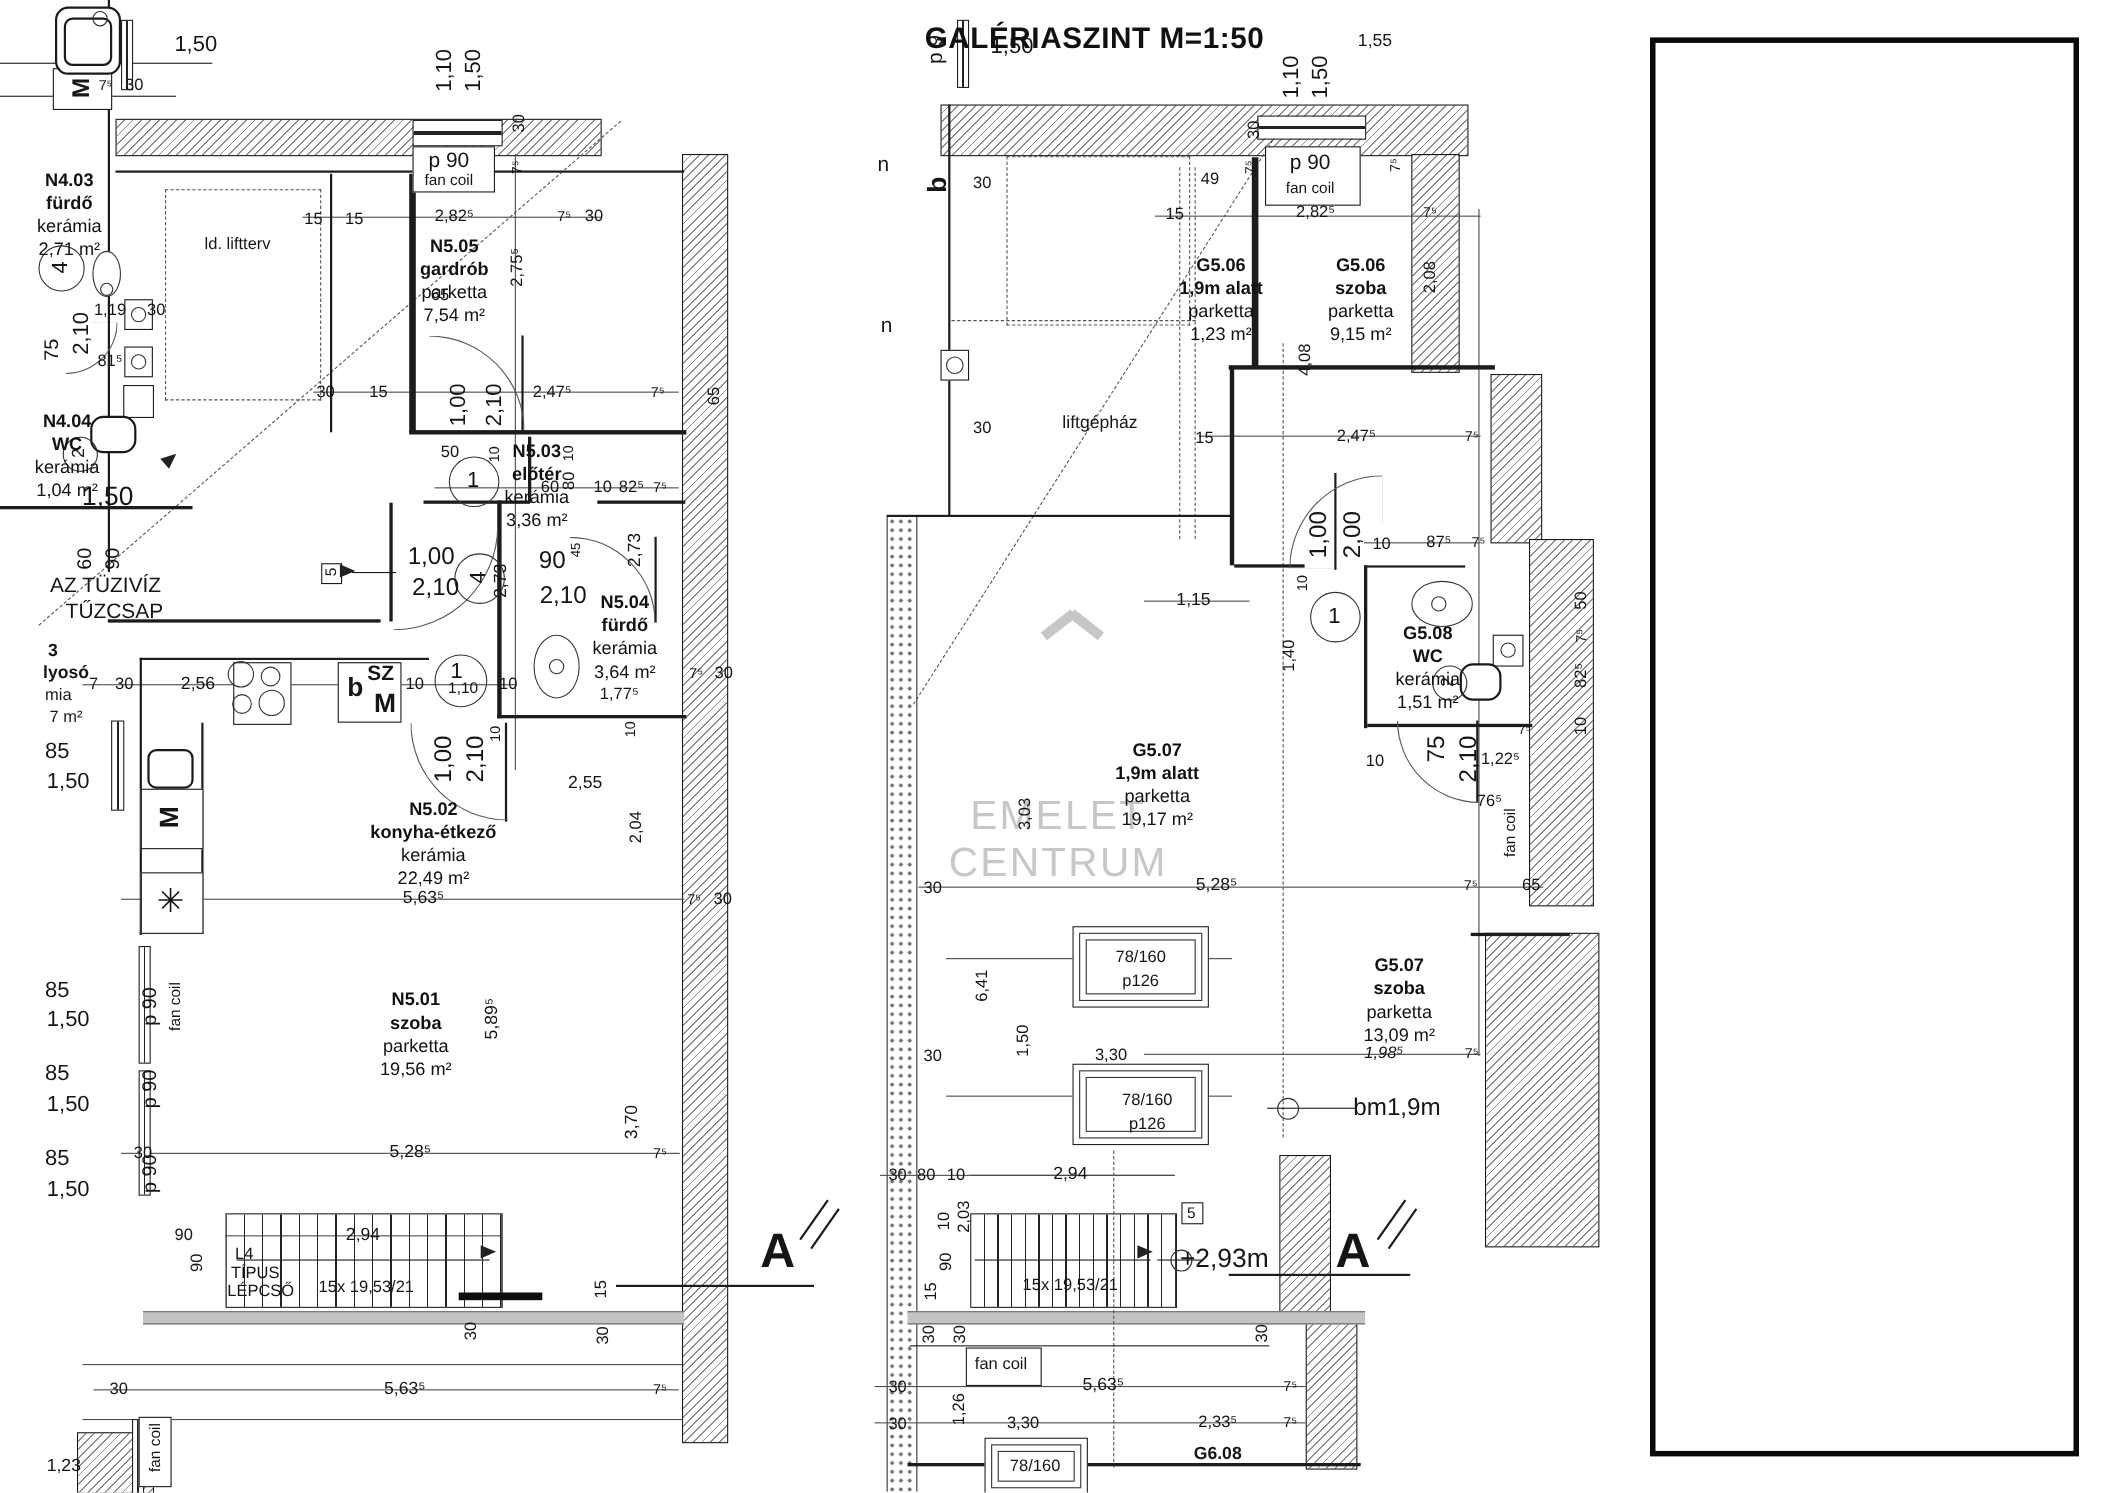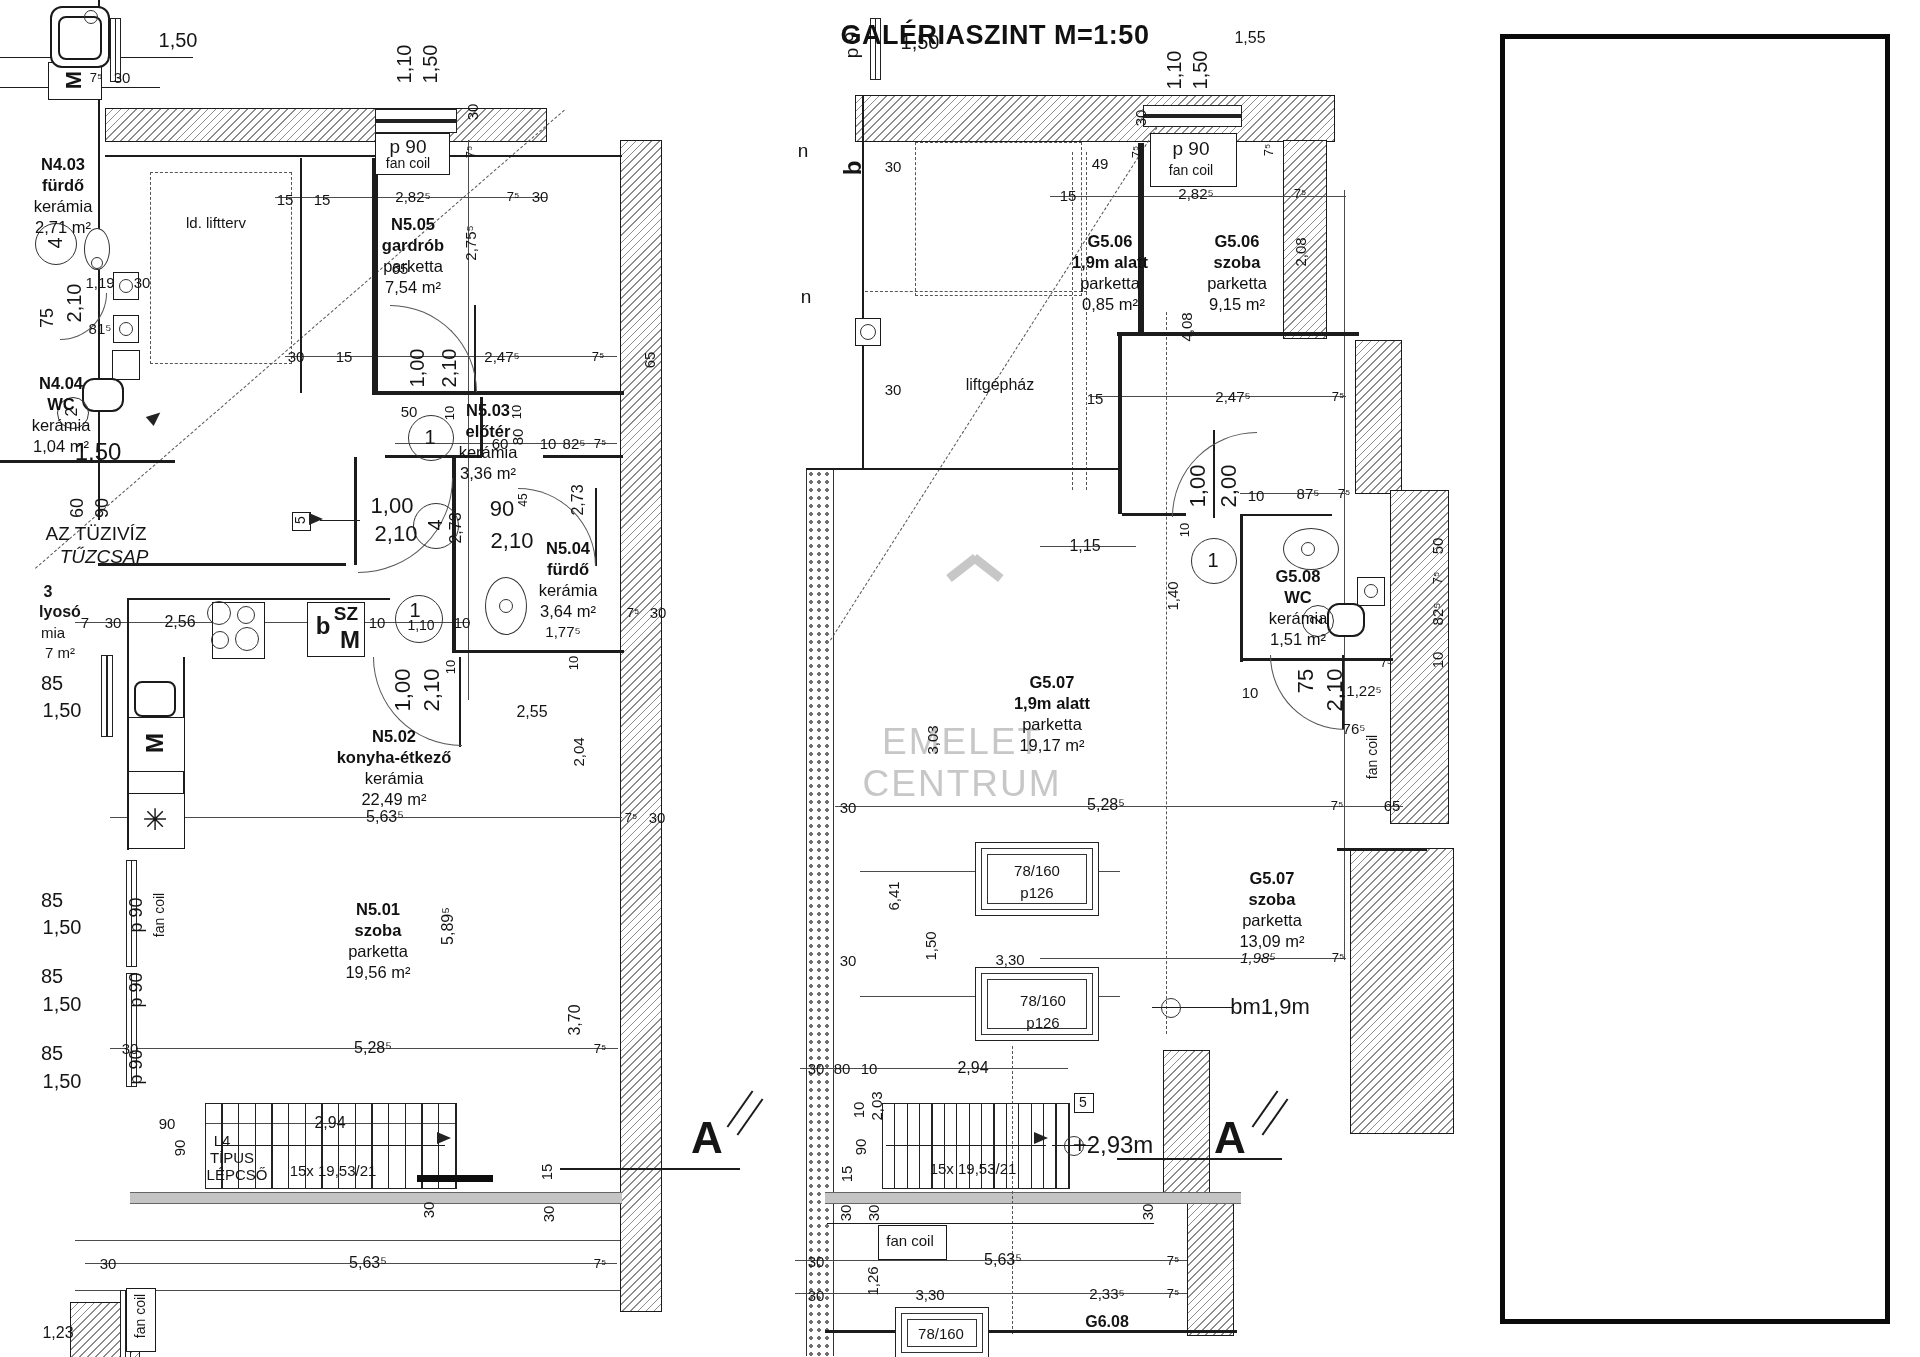--- a/index.html
+++ b/index.html
@@ -309,21 +309,21 @@
     <div class="lbl" style="left: 62px; top: 710px; font-size: 20px;">1,50</div>
     <div class="lbl" style="left: 52px; top: 900px; font-size: 20px;">85</div>
     <div class="lbl" style="left: 62px; top: 927px; font-size: 20px;">1,50</div>
     <div class="lbl" style="left: 52px; top: 976px; font-size: 20px;">85</div>
     <div class="lbl" style="left: 62px; top: 1004px; font-size: 20px;">1,50</div>
     <div class="lbl" style="left: 52px; top: 1053px; font-size: 20px;">85</div>
     <div class="lbl" style="left: 62px; top: 1081px; font-size: 20px;">1,50</div>
     <div class="lbl r" style="left: 77px; top: 508px; font-size: 18px;">60</div>
     <div class="lbl r" style="left: 102px; top: 508px; font-size: 18px;">90</div>
     <div class="lbl" style="left: 96px; top: 533px; font-size: 19px;">AZ TÜZIVÍZ</div>
-    <div class="lbl" style="left: 104px; top: 556px; font-size: 19px; font-style: italic;">TŰZCSAP</div>
+    <div class="lbl" style="left: 104px; top: 556px; font-size: 19px;">TŰZCSAP</div>
     <div class="lbl b" style="left: 48px; top: 592px; font-size: 16px;">3</div>
     <div class="lbl b" style="left: 60px; top: 612px; font-size: 16px;">lyosó</div>
     <div class="lbl" style="left: 53px; top: 632px; font-size: 15px;">mia</div>
     <div class="lbl" style="left: 60px; top: 652px; font-size: 15px;">7 m²</div>
     <div class="lbl r" style="left: 136px; top: 915px; font-size: 18px;">p 90</div>
     <div class="lbl r" style="left: 159px; top: 915px; font-size: 14px;">fan coil</div>
     <div class="lbl r" style="left: 136px; top: 990px; font-size: 18px;">p 90</div>
     <div class="lbl r" style="left: 136px; top: 1067px; font-size: 18px;">p 90</div>
     <div class="lbl" style="left: 167px; top: 1123px; font-size: 15px;">90</div>
     <div class="lbl r" style="left: 179px; top: 1148px; font-size: 15px;">90</div>
@@ -468,21 +468,21 @@
     <div class="room" style="left: 378px; top: 941px;">
       <div class="bb">N5.01</div>
       <div class="bb">szoba</div>
       <div class="">parketta</div>
       <div class="">19,56 m²</div>
     </div>
     <div class="room" style="left: 1110px; top: 273px;">
       <div class="bb">G5.06</div>
       <div class="bb">1,9m alatt</div>
       <div class="">parketta</div>
-      <div class="">0,85 m²</div>
+      <div class="">1,23 m²</div>
     </div>
     <div class="room" style="left: 1237px; top: 273px;">
       <div class="bb">G5.06</div>
       <div class="bb">szoba</div>
       <div class="">parketta</div>
       <div class="">9,15 m²</div>
     </div>
     <div class="room" style="left: 1298px; top: 608px;">
       <div class="bb">G5.08</div>
       <div class="bb">WC</div>

